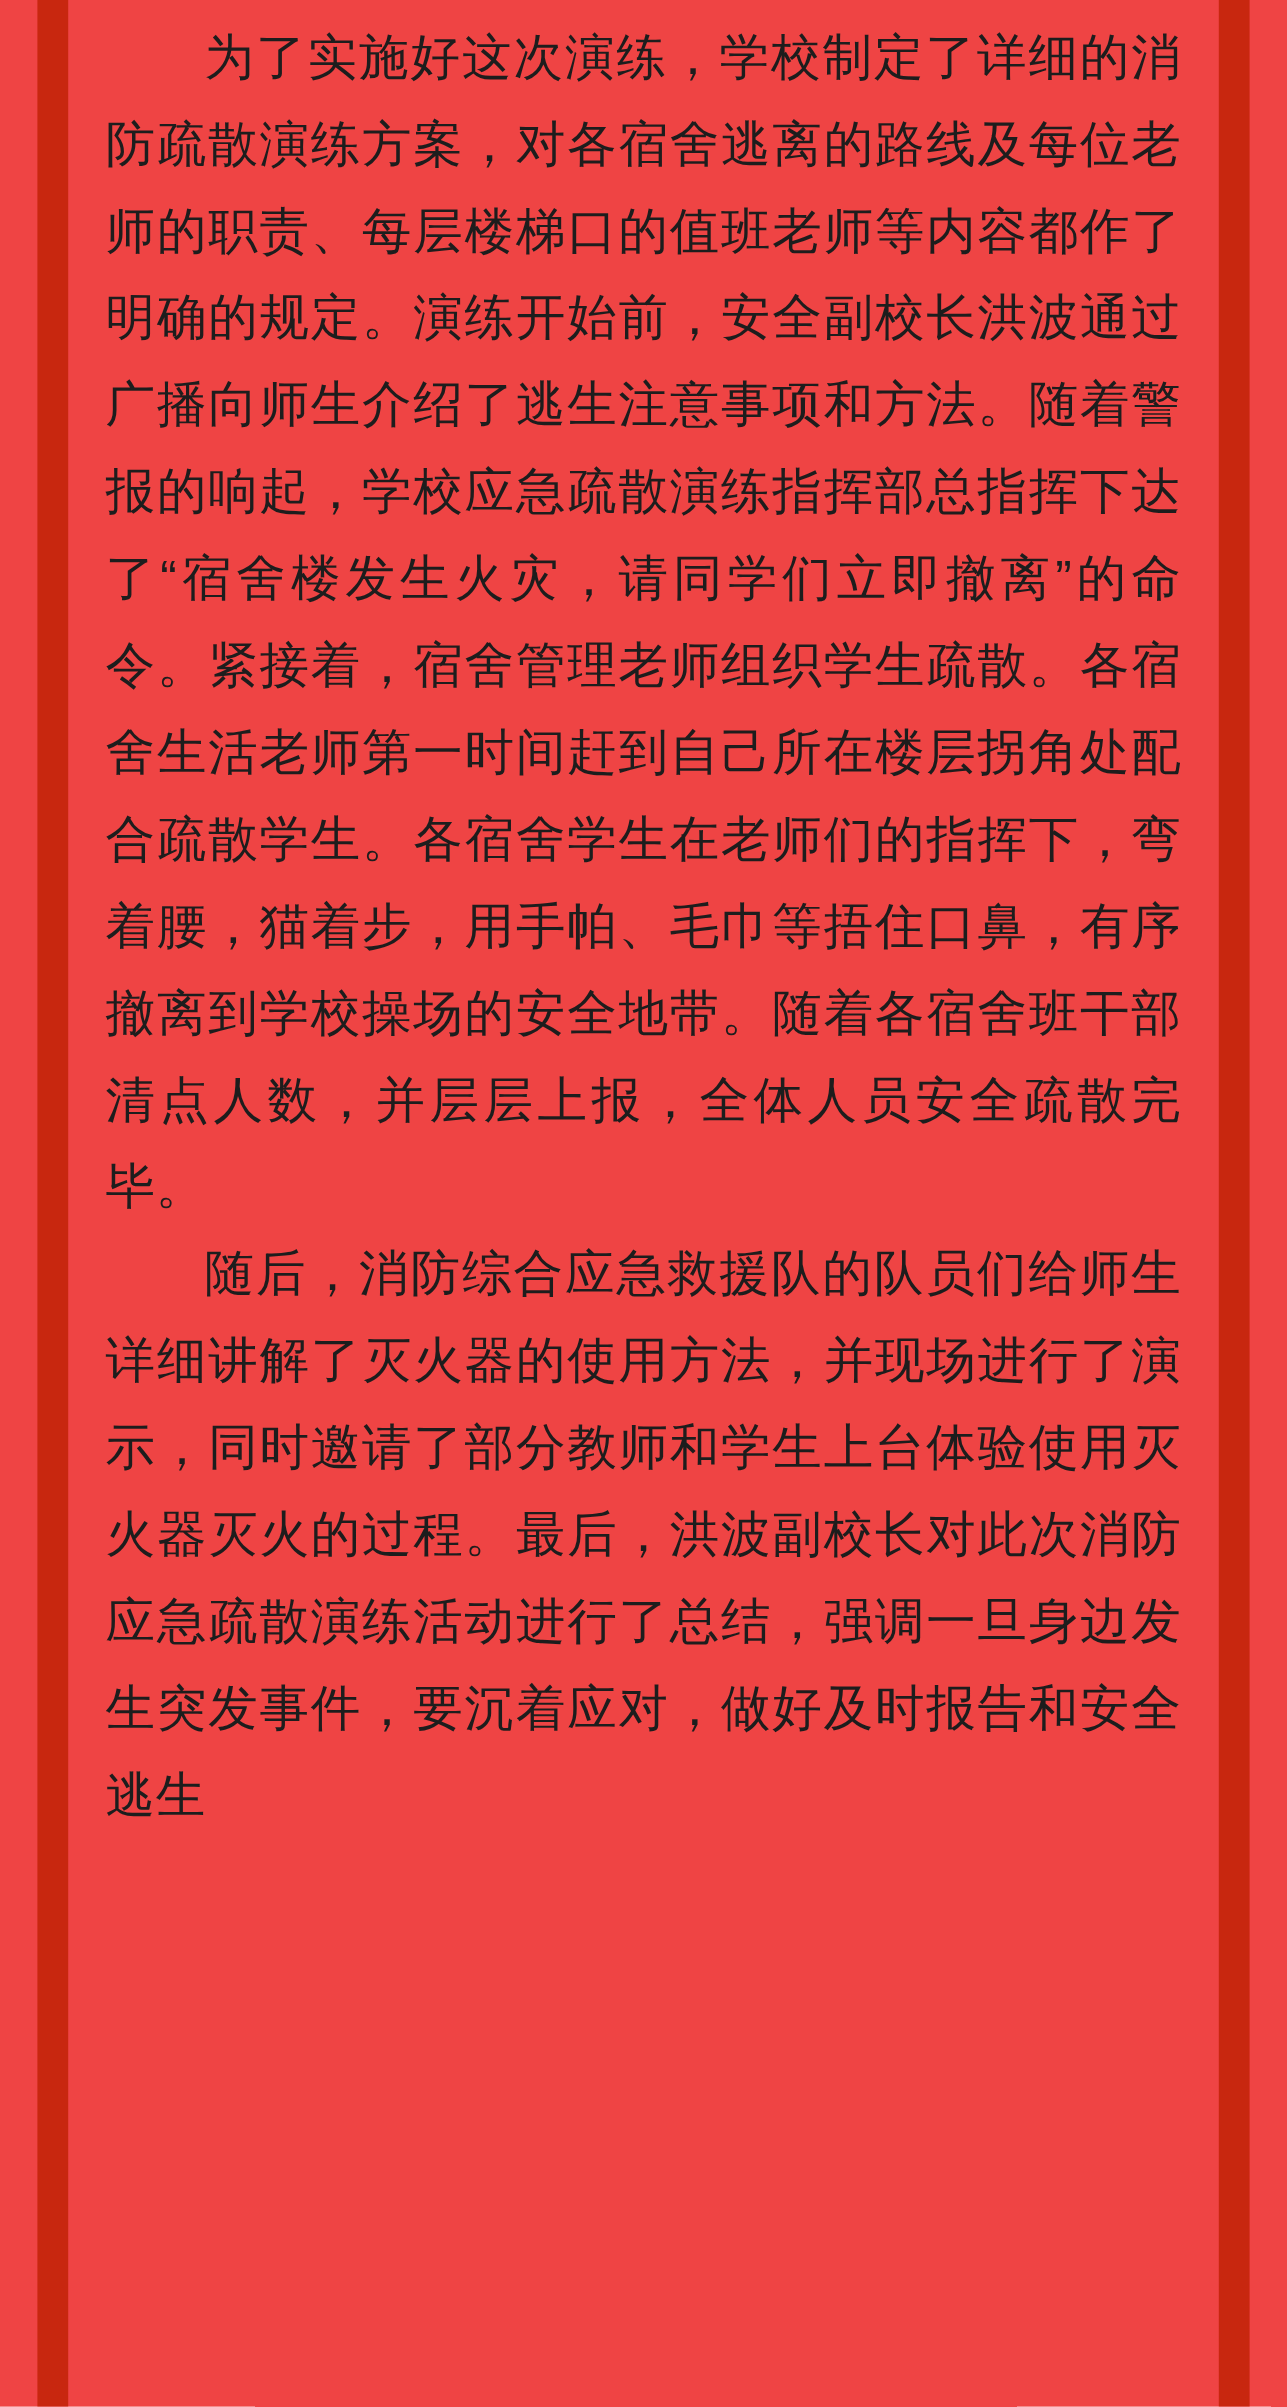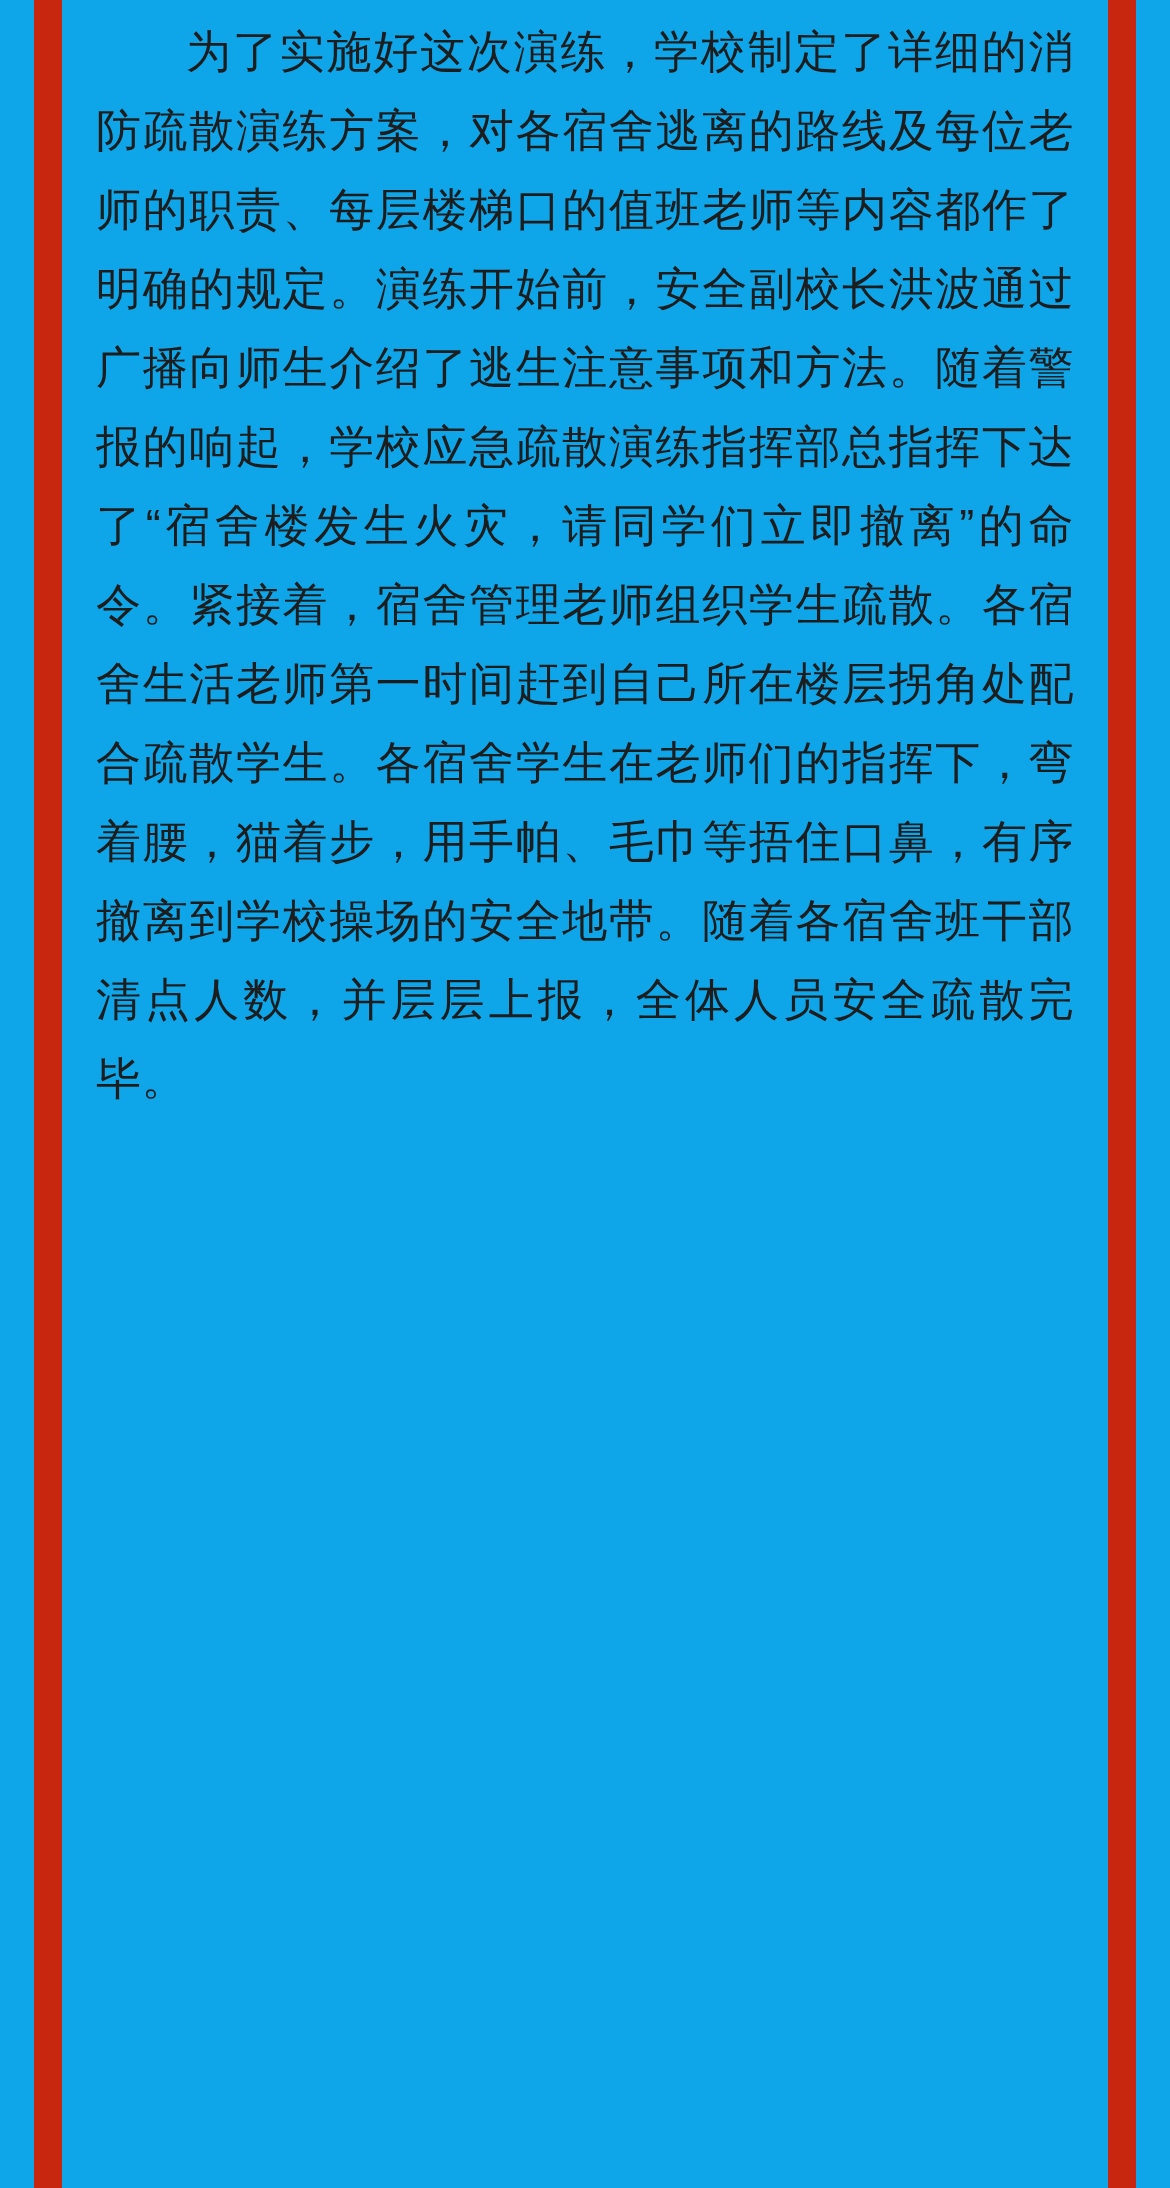--- a/index.html
+++ b/index.html
@@ -9,21 +9,21 @@
   }
   body {
     width: 1170px;
     height: 2188px;
     font-family: "Liberation Sans", sans-serif;
   }
   .page {
     position: relative;
     width: 1170px;
     height: 2188px;
-    background: #0ea5e9;
+    background: #ef4444;
     box-sizing: border-box;
     overflow: hidden;
   }
   
   .bar {
     position: absolute;
     top: 0;
     bottom: 0;
     width: 28px;
     background: #c8270f;
@@ -58,15 +58,16 @@
 </head>
 <body>
 
 <div class="page">
 
   <div class="bar bar-left-outer"></div>
   <div class="bar bar-right-outer"></div>
 
   <div class="content">
     <p class="para">为了实施好这次演练，学校制定了详细的消防疏散演练方案，对各宿舍逃离的路线及每位老师的职责、每层楼梯口的值班老师等内容都作了明确的规定。演练开始前，安全副校长洪波通过广播向师生介绍了逃生注意事项和方法。随着警报的响起，学校应急疏散演练指挥部总指挥下达了“宿舍楼发生火灾，请同学们立即撤离”的命令。紧接着，宿舍管理老师组织学生疏散。各宿舍生活老师第一时间赶到自己所在楼层拐角处配合疏散学生。各宿舍学生在老师们的指挥下，弯着腰，猫着步，用手帕、毛巾等捂住口鼻，有序撤离到学校操场的安全地带。随着各宿舍班干部清点人数，并层层上报，全体人员安全疏散完毕。</p>
+    <p class="para">随后，消防综合应急救援队的队员们给师生详细讲解了灭火器的使用方法，并现场进行了演示，同时邀请了部分教师和学生上台体验使用灭火器灭火的过程。最后，洪波副校长对此次消防应急疏散演练活动进行了总结，强调一旦身边发生突发事件，要沉着应对，做好及时报告和安全逃生</p>
   </div>
 
 </div>
 
 </body></html>

